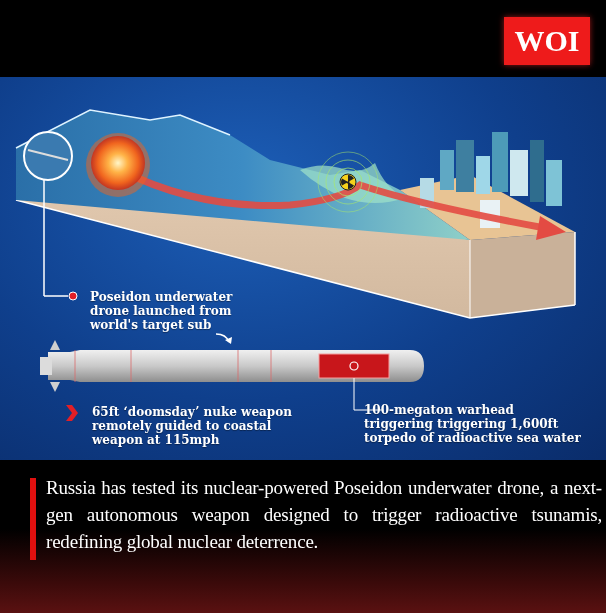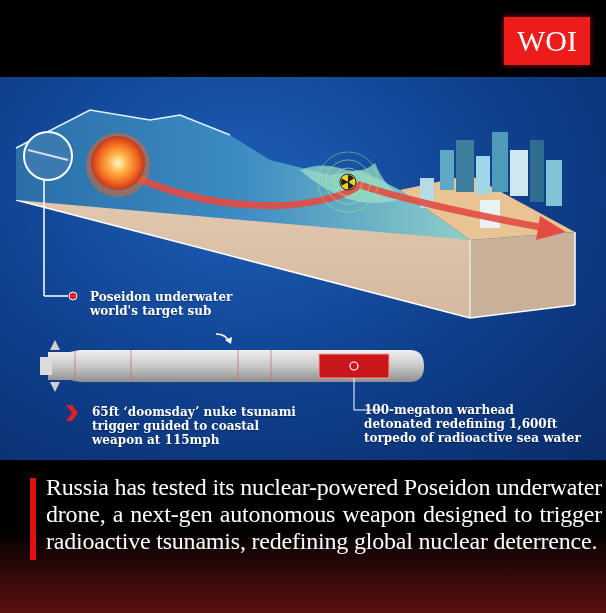--- a/index.html
+++ b/index.html
@@ -1,31 +1,31 @@
 <!DOCTYPE html>
 <html><head>
 <meta charset="utf-8">
 <style>
   html, body { margin:0; padding:0; }
   body { width:606px; height:613px; background:#000; position:relative; overflow:hidden; font-family:"Liberation Sans", sans-serif; }
   .top-bar { position:absolute; left:0; top:0; width:606px; height:77px; background:#000; }
   .logo { position:absolute; left:504px; top:17px; width:86px; height:48px; background:#ee1b1b; color:#fff;
-          font-family:"Liberation Serif", serif; font-weight:normal; font-size:30px; line-height:48px; text-align:center;
+          font-family:"Liberation Serif", serif; font-weight:bold; font-size:30px; line-height:48px; text-align:center;
           box-shadow:0 0 6px rgba(255,40,40,0.6); }
   .panel { position:absolute; left:0; top:77px; width:606px; height:383px;
            background:radial-gradient(ellipse at 40% 30%, #1d5fb8 0%, #0f3f8c 55%, #0a2c6a 100%); overflow:hidden; }
   .panel svg { position:absolute; left:0; top:0; }
   .label { position:absolute; color:#fff; font-family:"DejaVu Serif", serif; font-weight:bold; font-size:12px; line-height:14px;
            text-shadow:0 1px 1px rgba(0,0,0,0.4); }
   .label .line { display:block; white-space:nowrap; }
   .caption { position:absolute; left:0; top:460px; width:606px; height:153px;
              background:linear-gradient(180deg, #000 0%, #000 45%, #3a0a0a 80%, #5a1111 100%); }
   .caption-bar { position:absolute; left:30px; top:18px; width:6px; height:82px; background:#e0100f; }
   .caption-text { position:absolute; left:46px; top:14px; width:556px; color:#fff;
-                  font-family:"Liberation Serif", serif; font-size:24px; line-height:27px; text-align:justify; letter-spacing:-0.2px; }
+                  font-family:"Liberation Serif", serif; font-size:19px; line-height:27px; text-align:justify; letter-spacing:-0.2px; }
 </style>
 </head>
 <body>
 
 <div class="top-bar">
   <div class="logo">WOI</div>
 </div>
 
 <div class="panel">
   <svg width="606" height="383" viewBox="0 77 606 383">
@@ -125,32 +125,33 @@
       <circle cx="354" cy="366" r="4" fill="none" stroke="#fff" stroke-width="1.2"></circle>
       <line x1="354" y1="378" x2="354" y2="410" stroke="#fff" stroke-width="1"></line>
       <line x1="354" y1="410" x2="384" y2="410" stroke="#fff" stroke-width="1"></line>
     </g>
 
     <polygon points="66,405 72,405 78,413 72,421 66,421 72,413" fill="#e21f26"></polygon>
   </svg>
 
   <div class="label" style="left:90px; top:213px;">
     <span class="line">Poseidon underwater</span>
+    <span class="line">drone launched from</span>
     <span class="line">world's target sub</span>
   </div>
 
   <div class="label" style="left:92px; top:328px;">
-    <span class="line">65ft ‘doomsday’ nuke tsunami</span>
-    <span class="line">trigger guided to coastal</span>
+    <span class="line">65ft ‘doomsday’ nuke weapon</span>
+    <span class="line">remotely guided to coastal</span>
     <span class="line">weapon at 115mph</span>
   </div>
 
   <div class="label" style="left:364px; top:326px;">
     <span class="line">100-megaton warhead</span>
-    <span class="line">detonated redefining 1,600ft</span>
+    <span class="line">triggering triggering 1,600ft</span>
     <span class="line">torpedo of radioactive sea water</span>
   </div>
 </div>
 
 <div class="caption">
   <div class="caption-bar"></div>
   <div class="caption-text">Russia has tested its nuclear-powered Poseidon underwater drone, a next-gen autonomous weapon designed to trigger radioactive tsunamis, redefining global nuclear deterrence.</div>
 </div>
 
 </body></html>

